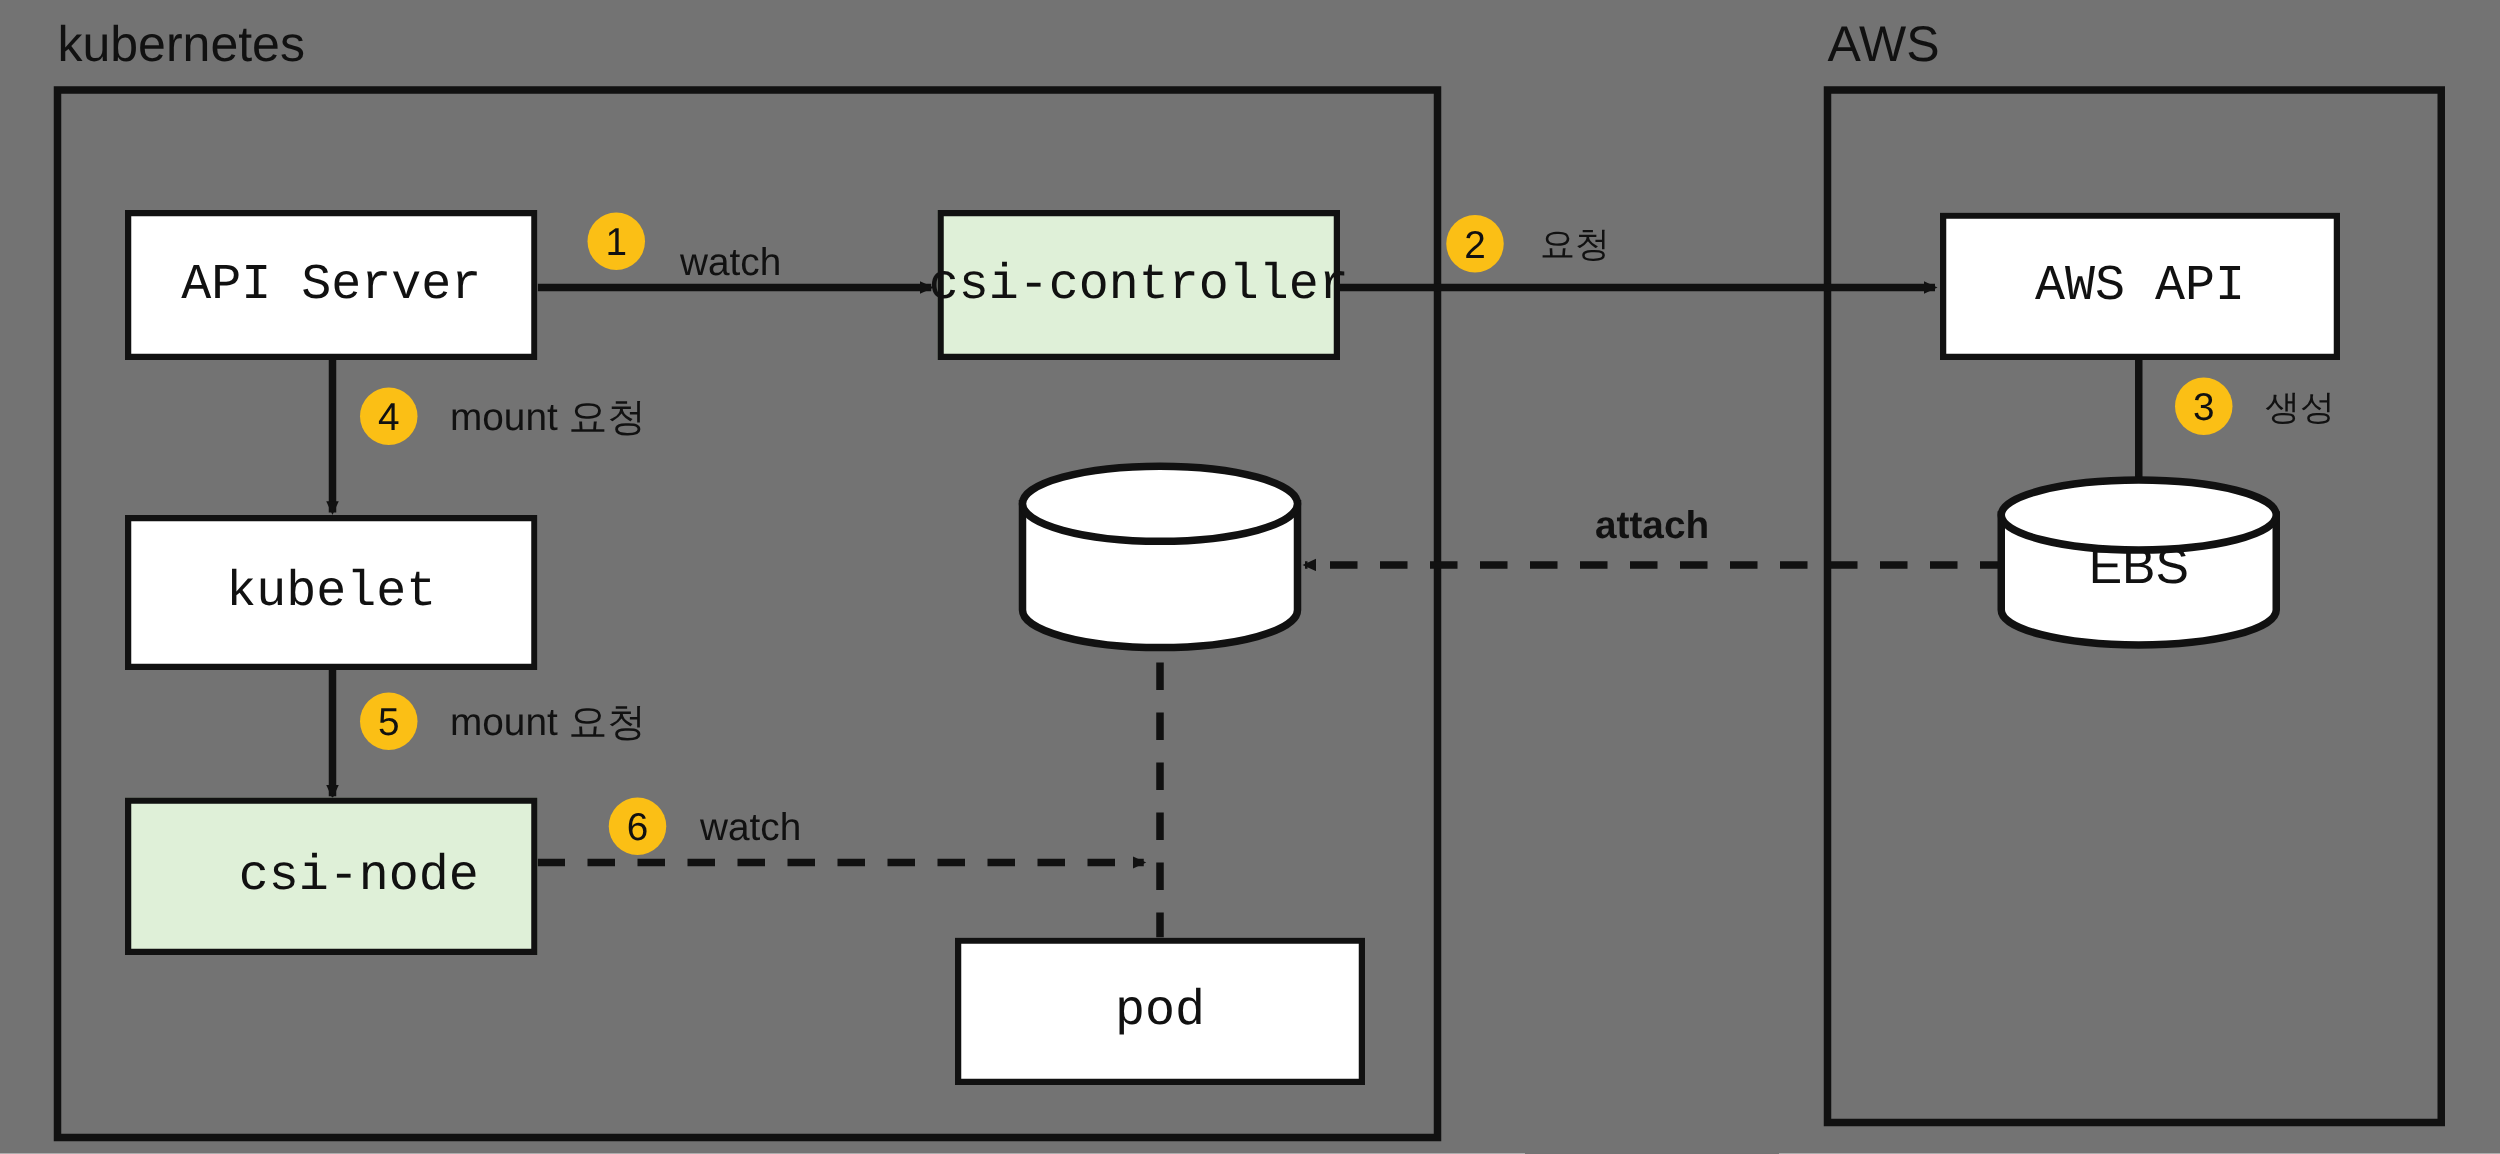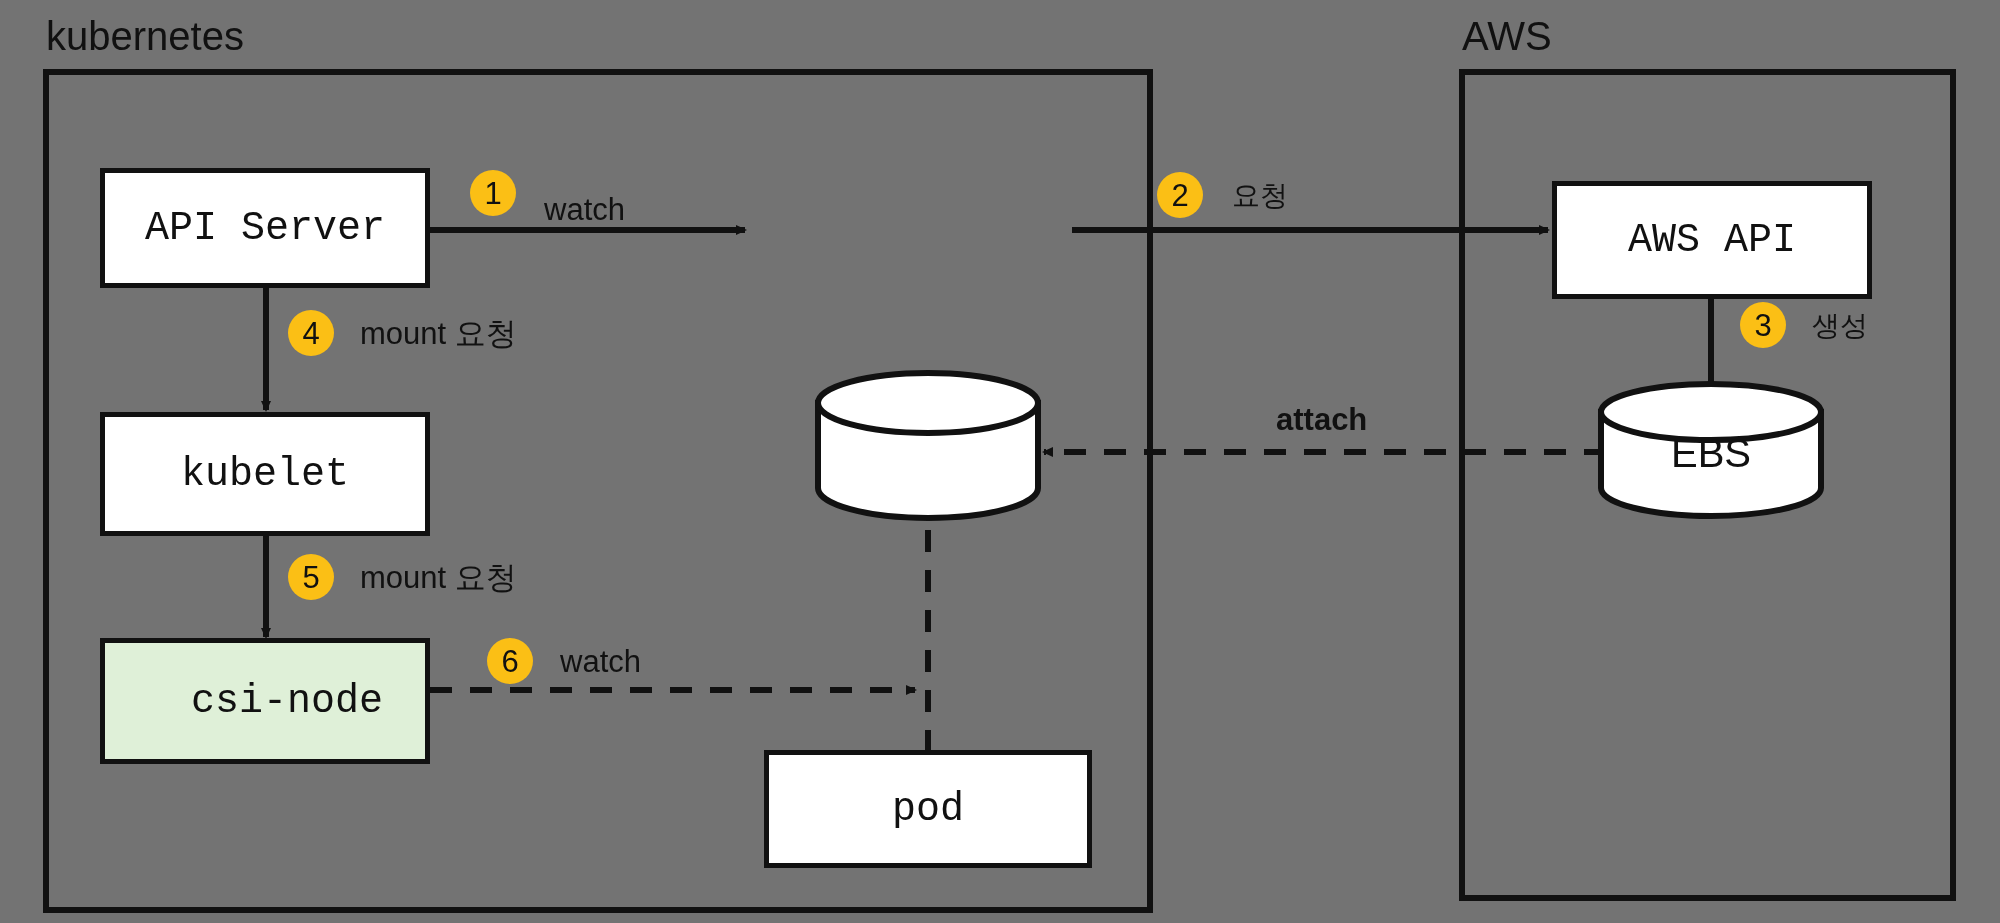--- a/index.html
+++ b/index.html
@@ -74,34 +74,37 @@
     <g>
       <path d="M1601,412 L1601,488 A110,28 0 0 0 1821,488 L1821,412 Z" fill="#ffffff" stroke="#111111" stroke-width="6"></path>
       <ellipse cx="1711" cy="412" rx="110" ry="28" fill="#ffffff" stroke="#111111" stroke-width="6"></ellipse>
     </g>
   </svg>
 
   <div class="node" style="left:100px;top:168px;width:330px;height:120px;">
     <span>API Server</span>
   </div>
 
+  <div class="node green" style="left:750px;top:168px;width:322px;height:120px;">
+    <span>csi-controller</span>
+  </div>
 
   <div class="node" style="left:100px;top:412px;width:330px;height:124px;">
     <span>kubelet</span>
   </div>
 
   <div class="node green" style="left:100px;top:638px;width:330px;height:126px;padding-left:44px;">
     <span>csi-node</span>
   </div>
 
   <div class="node" style="left:764px;top:750px;width:328px;height:118px;">
     <span>pod</span>
   </div>
 
-  <div class="node" style="left:1552px;top:181px;width:320px;height:118px;">
+  <div class="node" style="left:1552px;top:170px;width:320px;height:118px;">
     <span>AWS API</span>
   </div>
 
   <div class="cyl-label" style="left:1601px;top:428px;width:220px;height:50px;text-align:right;">EBS</div>
 
   <div class="badge" style="left:470px;top:170px;">1</div>
   <div class="edge-label" style="left:544px;top:178px;margin-top:16px;">watch</div>
 
   <div class="badge" style="left:1157px;top:172px;">2</div>
   <div class="edge-label ko" style="left:1232px;top:182px;">요청</div>

